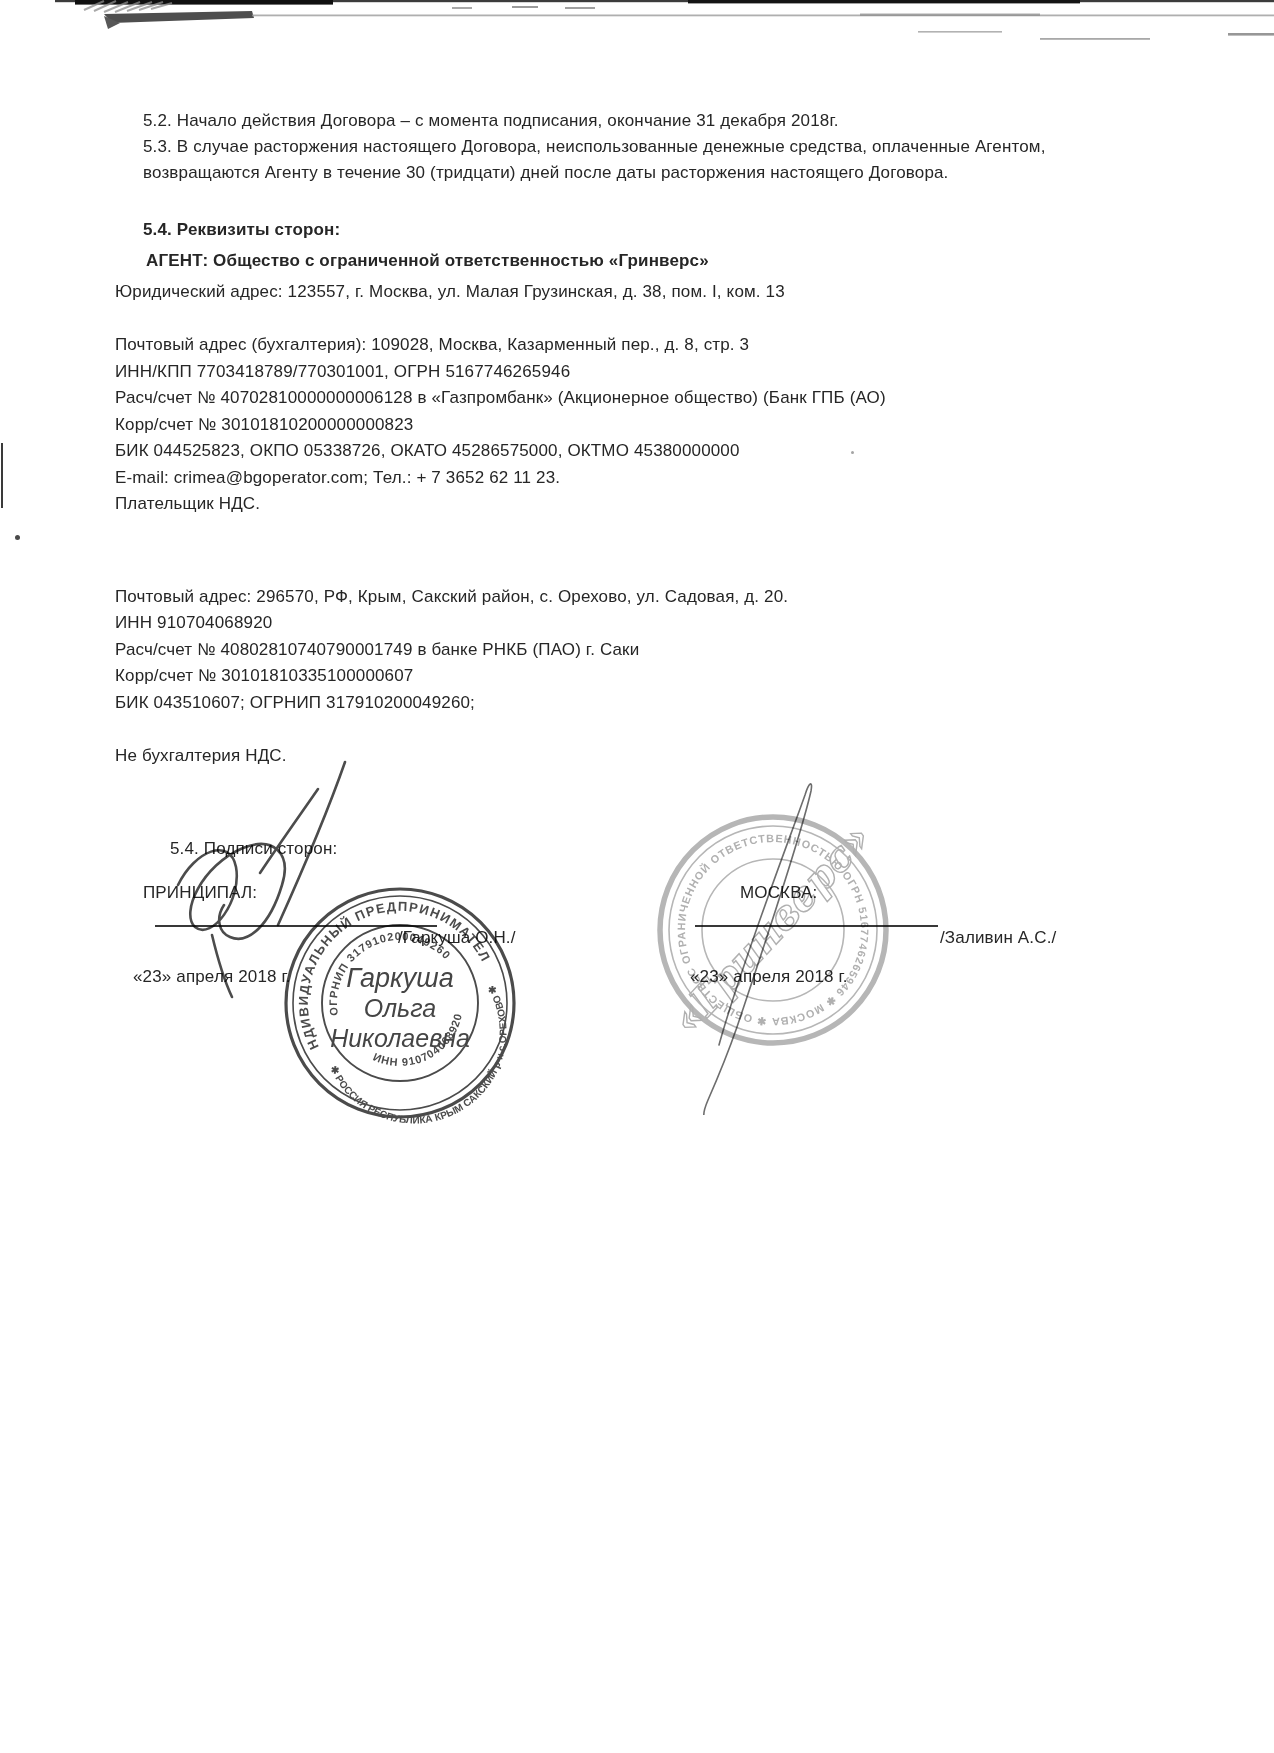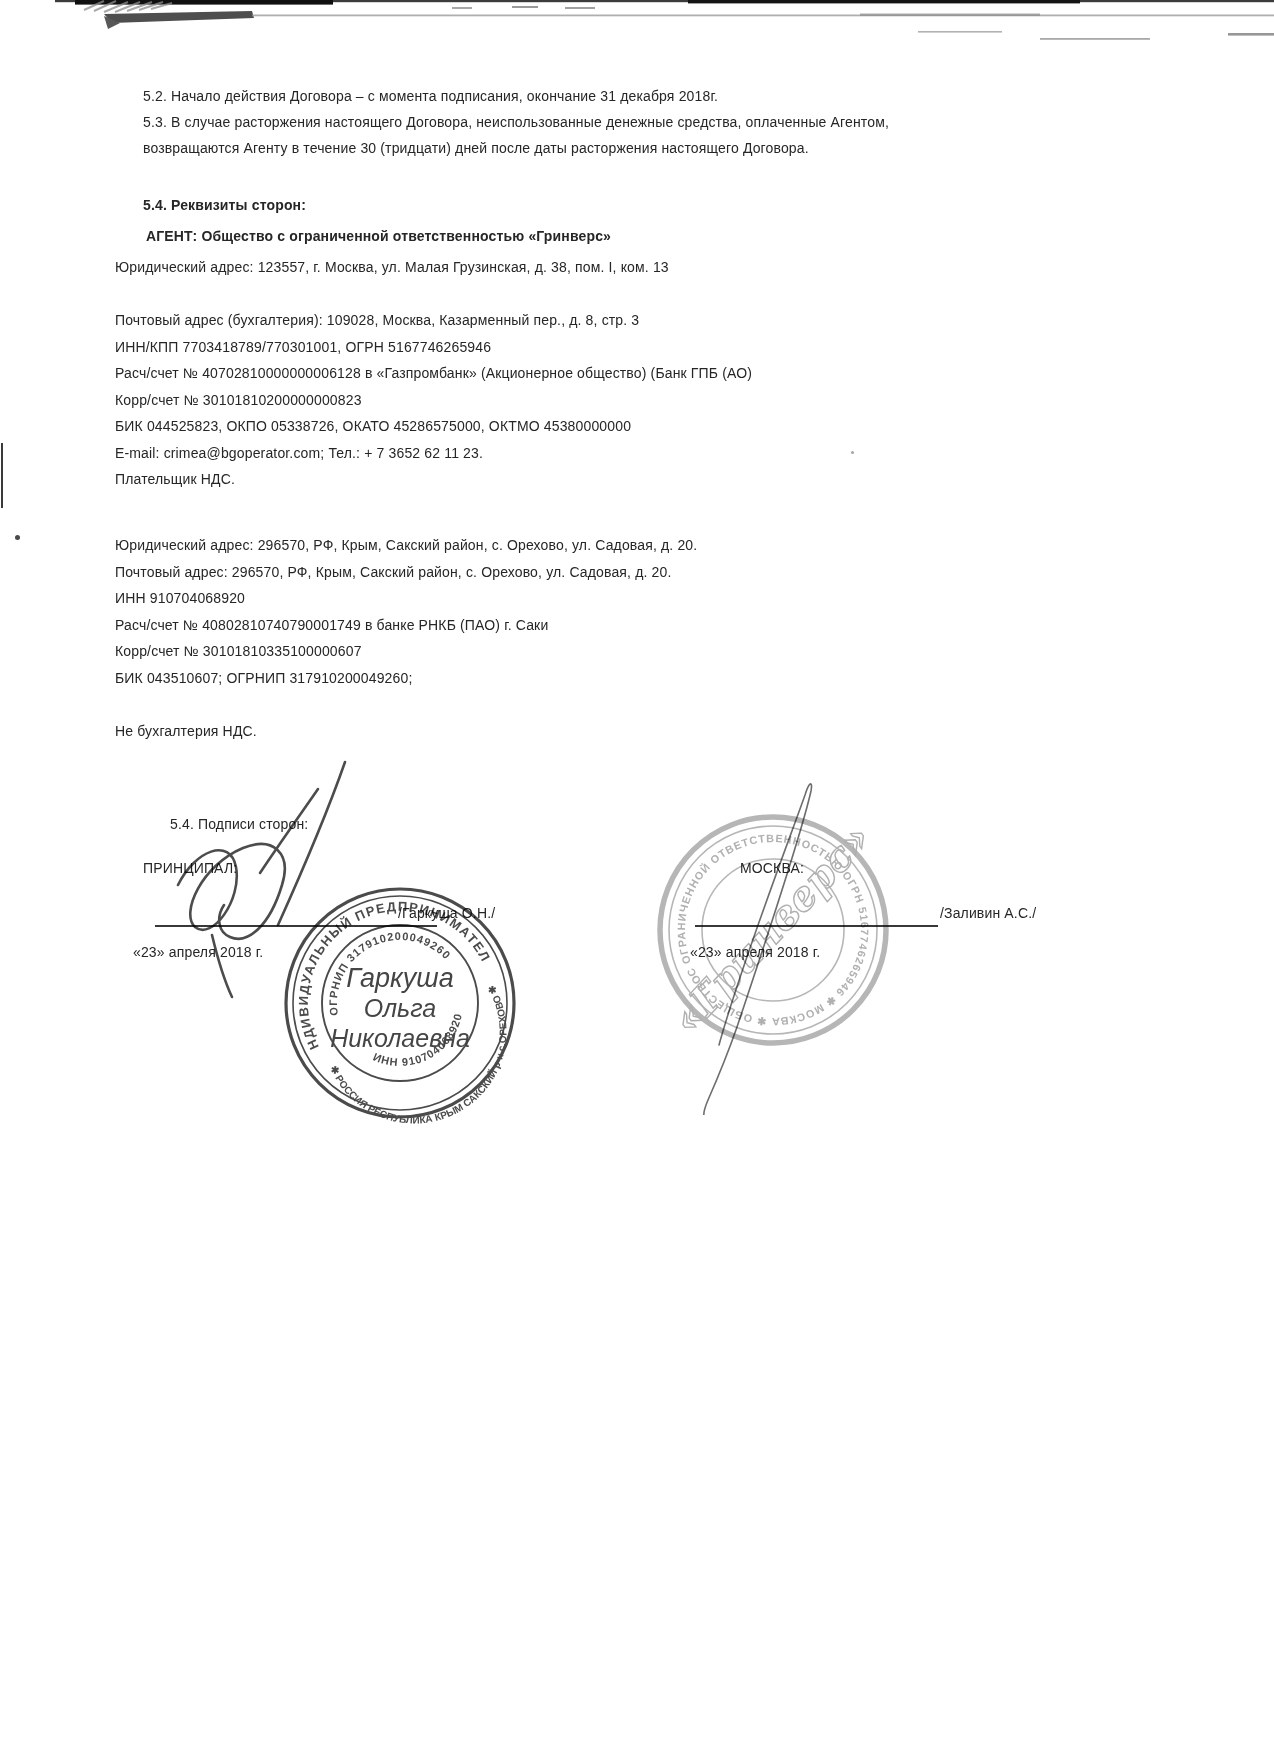--- a/index.html
+++ b/index.html
@@ -1,21 +1,21 @@
 <!DOCTYPE html>
 <html><head>
 <meta charset="utf-8">
 <style>
   html,body { margin:0; padding:0; background:#e8e8e8; }
   .page {
     position:relative; width:1274px; height:1753px; margin:0 auto;
     background:#ffffff; overflow:hidden;
     font-family:"Liberation Sans", sans-serif; color:#262626;
   }
-  .ln { position:absolute; white-space:nowrap; font-size:14px; letter-spacing:0.15px; line-height:1.2; }
+  .ln { position:absolute; white-space:nowrap; font-size:17px; letter-spacing:0.15px; line-height:1.2;margin-top:23px; }
   .b  { font-weight:bold; }
   .u  { text-decoration:underline; text-underline-offset:2px; }
   .sigline { position:absolute; height:2px; background:#383838; }
   .stamp, .handsig { position:absolute; mix-blend-mode:multiply; }
   .speck { position:absolute; background:#4a4a4a; border-radius:50%; }
   svg text { font-family:"Liberation Sans", sans-serif; }
   .serifit { font-family:"DejaVu Serif", serif; font-style:italic; }
 </style>
 </head>
 <body>
@@ -60,21 +60,20 @@
   <div class="ln" style="left:115px;top:259px">Юридический адрес: 123557, г. Москва, ул. Малая Грузинская, д. 38, пом. I, ком. 13</div>
   <div class="ln" style="left:115px;top:312px">Почтовый адрес (бухгалтерия): 109028, Москва, Казарменный пер., д. 8, стр. 3</div>
   <div class="ln" style="left:115px;top:338.5px">ИНН/КПП 7703418789/770301001, ОГРН 5167746265946</div>
   <div class="ln" style="left:115px;top:365px">Расч/счет № 40702810000000006128 в «Газпромбанк» (Акционерное общество)  (Банк ГПБ (АО)</div>
   <div class="ln" style="left:115px;top:391.5px">Корр/счет № 30101810200000000823</div>
   <div class="ln" style="left:115px;top:418px">БИК 044525823, ОКПО 05338726, ОКАТО 45286575000, ОКТМО 45380000000</div>
   <div class="ln" style="left:115px;top:444.5px">E-mail: crimea@bgoperator.com; Тел.: + 7 3652 62 11 23.</div>
   <div class="ln" style="left:115px;top:471px">Плательщик НДС.</div>
 
 
-  <div class="ln" style="left:115px;top:537px">Юридический адрес: 296570, РФ, Крым, Сакский район, с. Орехово, ул. Садовая, д. 20.</div>
   <div class="ln" style="left:115px;top:563.5px">Почтовый адрес: 296570, РФ, Крым, Сакский район, с. Орехово, ул. Садовая, д. 20.</div>
   <div class="ln" style="left:115px;top:590px">ИНН 910704068920</div>
   <div class="ln" style="left:115px;top:616.5px">Расч/счет № 40802810740790001749 в банке РНКБ (ПАО) г. Саки</div>
   <div class="ln" style="left:115px;top:643px">Корр/счет № 30101810335100000607</div>
   <div class="ln" style="left:115px;top:669.5px">БИК 043510607; ОГРНИП 317910200049260;</div>
   <div class="ln" style="left:115px;top:722.5px">Не бухгалтерия НДС.</div>
 
   <div class="ln" style="left:170px;top:816px">5.4. Подписи сторон:</div>
   <div class="ln" style="left:143px;top:860px">ПРИНЦИПАЛ:</div>
   <div class="ln" style="left:740px;top:860px">МОСКВА:</div>

